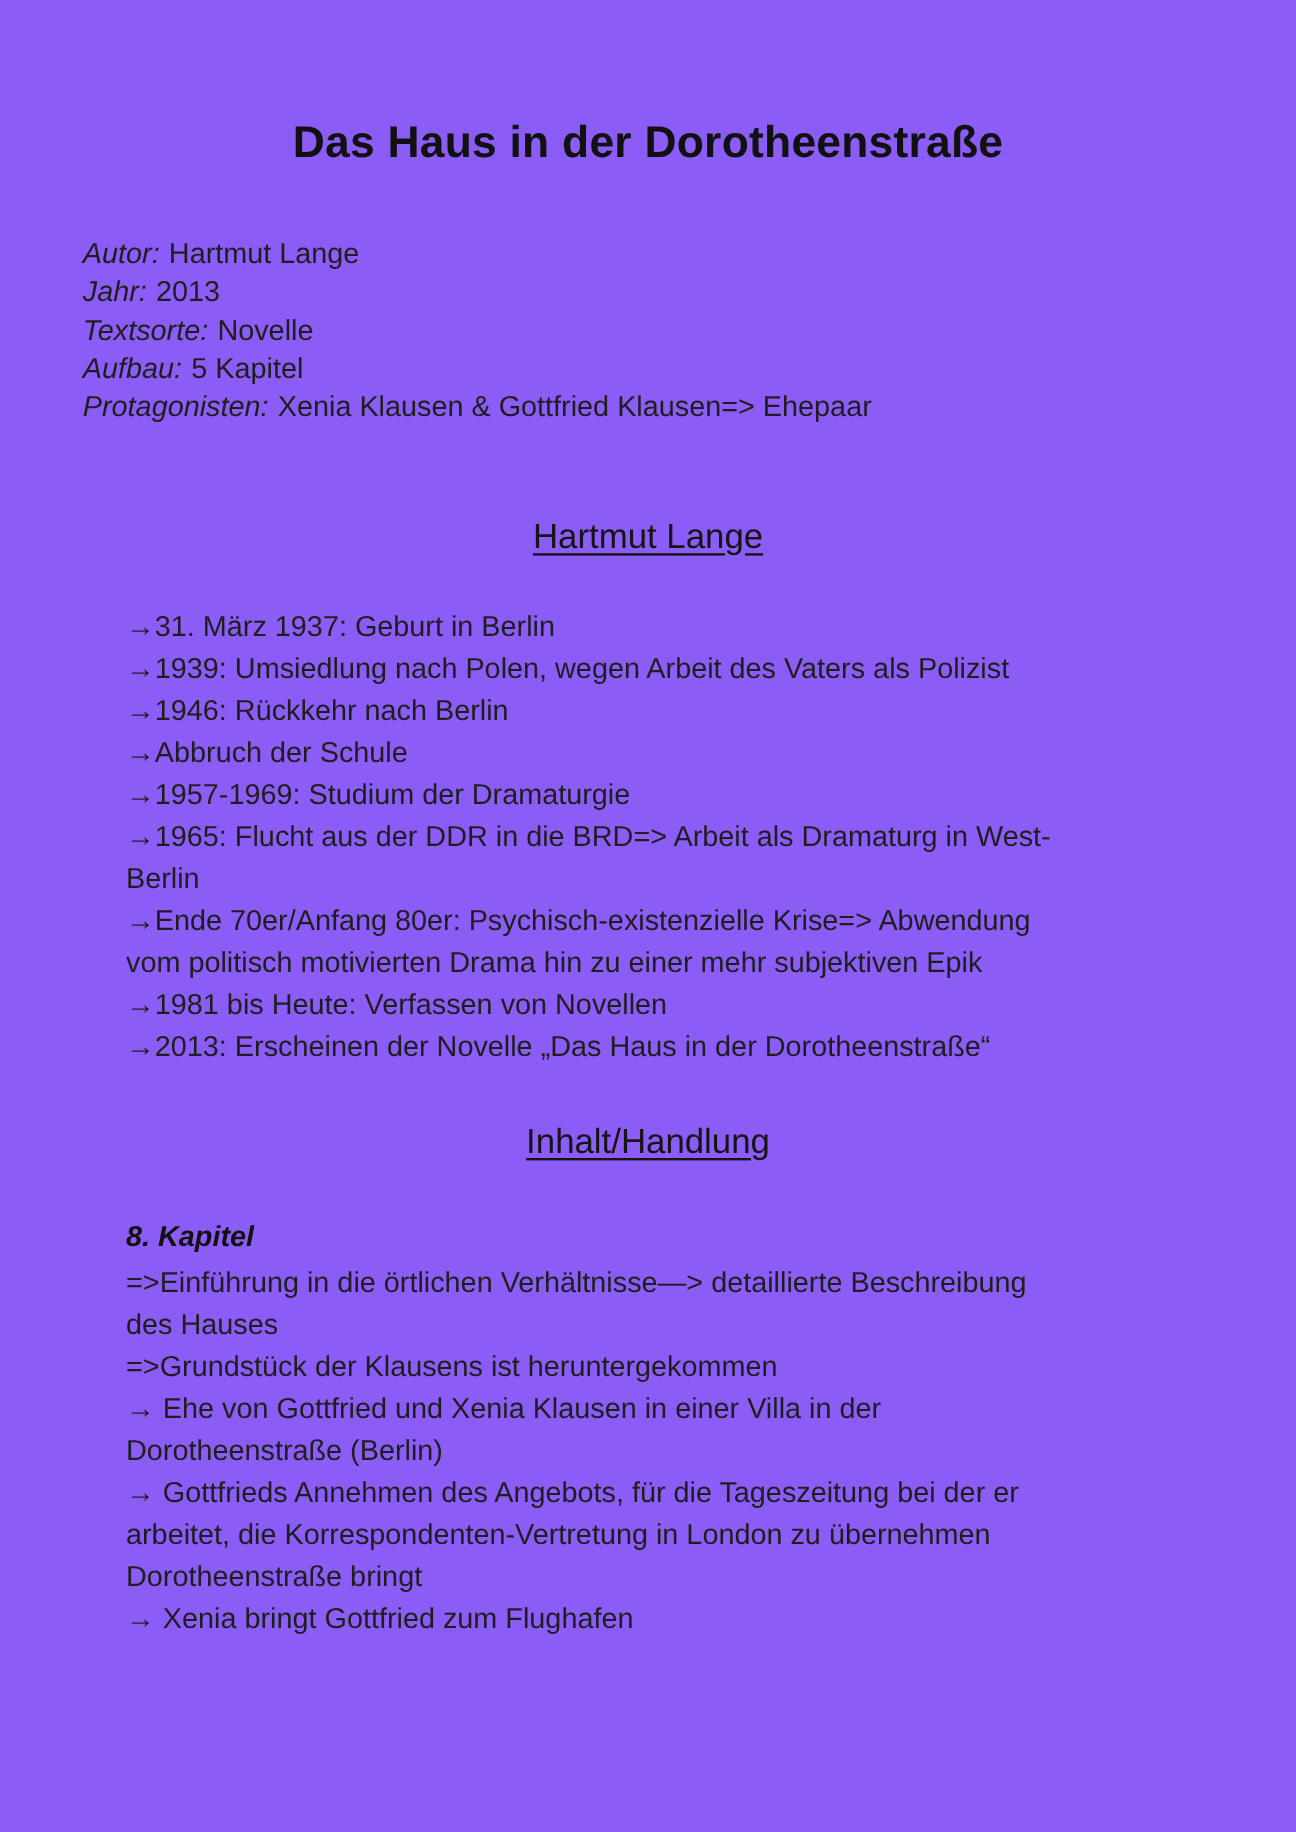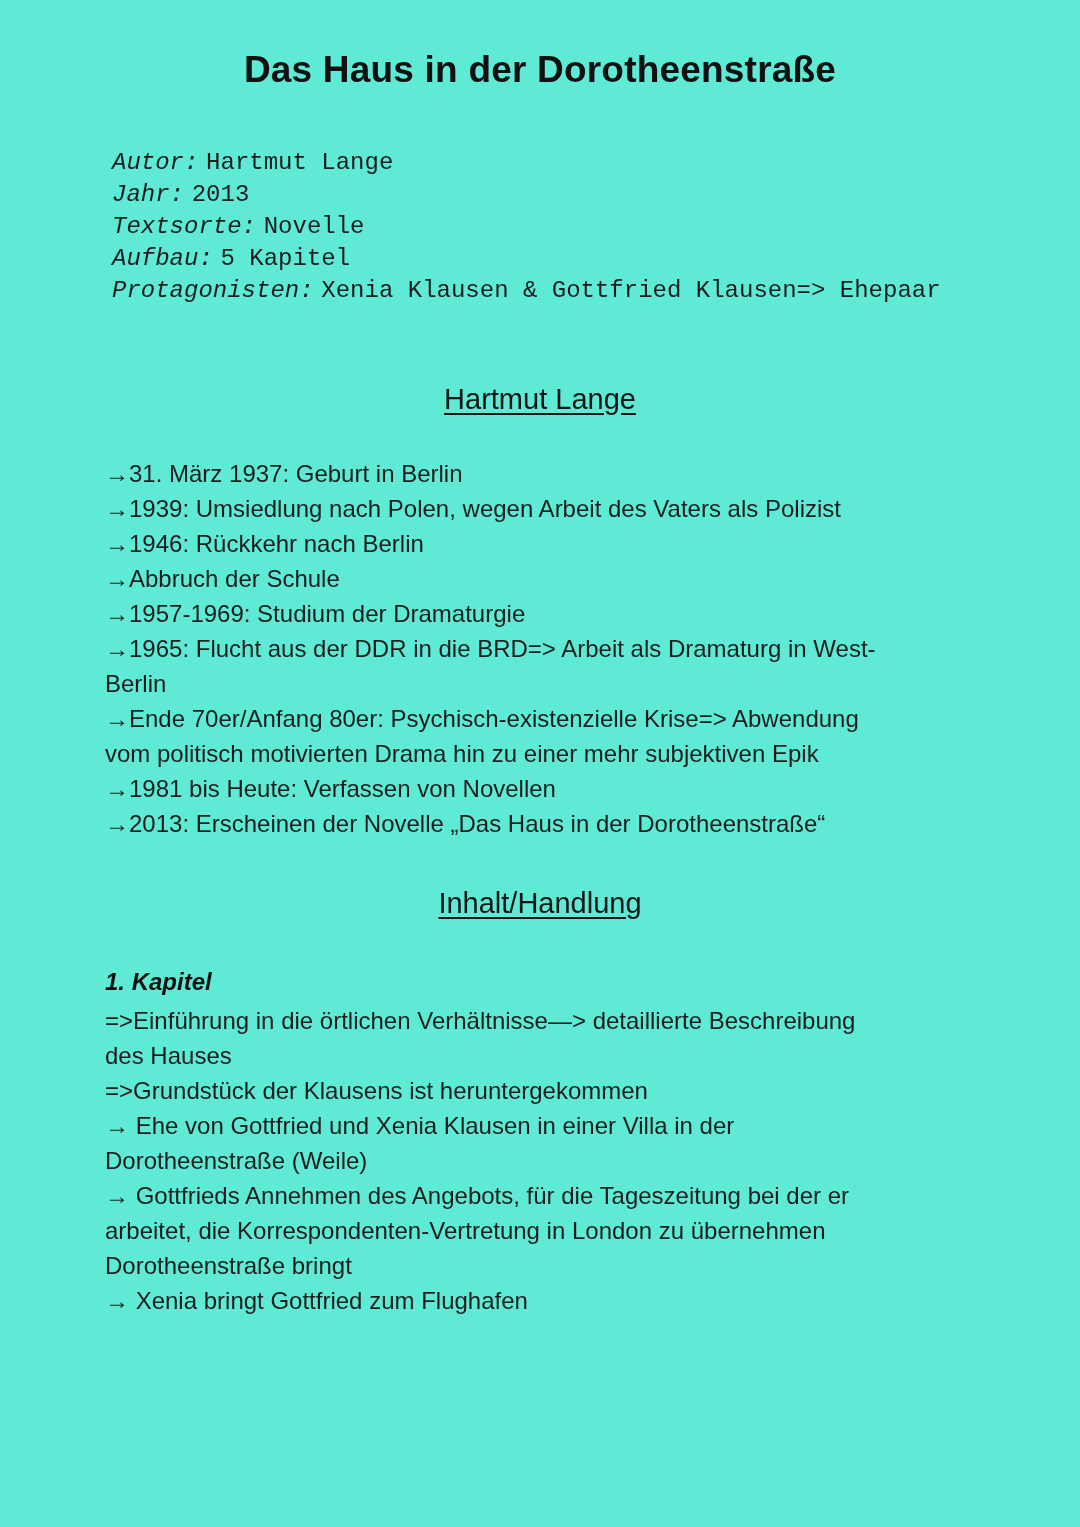--- a/index.html
+++ b/index.html
@@ -4,40 +4,39 @@
 <style>
   html, body {
     margin: 0;
     padding: 0;
     background: #ffffff;
   }
   .page {
     position: relative;
     width: 1080px;
     height: 1527px;
-    background: #5eead4;
+    background: #8b5cf6;
     color: #1e1e1e;
     font-family: "Liberation Sans", "DejaVu Sans", sans-serif;
     overflow: hidden;
     box-sizing: border-box;
-    padding-top: 49px;
+    padding-top: 98px;
   }
   .title {
     margin: 0;
     text-align: center;
     font-size: 37px;
     font-weight: bold;
     letter-spacing: 0.2px;
     color: #111111;
   }
   .meta {
-    margin: 56px 105px 0 112px;
+    margin: 56px 105px 0 69px;
     font-size: 24px;
     line-height: 32px;
-    font-family: Liberation Mono, monospace;
   }
   .meta-label {
     font-style: italic;
     margin-right: 0.32em;
   }
   .section-heading {
     margin: 0;
     text-align: center;
     font-weight: normal;
     font-size: 29px;
@@ -110,27 +109,27 @@
     <div class="line">→1965: Flucht aus der DDR in die BRD=&gt; Arbeit als Dramaturg in West-</div>
     <div class="line">Berlin</div>
     <div class="line">→Ende 70er/Anfang 80er: Psychisch-existenzielle Krise=&gt; Abwendung</div>
     <div class="line">vom politisch motivierten Drama hin zu einer mehr subjektiven Epik</div>
     <div class="line">→1981 bis Heute: Verfassen von Novellen</div>
     <div class="line">→2013: Erscheinen der Novelle „Das Haus in der Dorotheenstraße“</div>
   </div>
 
   <h2 class="section-heading heading-content">Inhalt/Handlung</h2>
 
-  <div class="chapter-heading">1. Kapitel</div>
+  <div class="chapter-heading">8. Kapitel</div>
 
   <div class="section-body body-content">
     <div class="line">=&gt;Einführung in die örtlichen Verhältnisse—&gt; detaillierte Beschreibung</div>
     <div class="line">des Hauses</div>
     <div class="line">=&gt;Grundstück der Klausens ist heruntergekommen</div>
     <div class="line">→ Ehe von Gottfried und Xenia Klausen in einer Villa in der</div>
-    <div class="line">Dorotheenstraße (Weile)</div>
+    <div class="line">Dorotheenstraße (Berlin)</div>
     <div class="line">→ Gottfrieds Annehmen des Angebots, für die Tageszeitung bei der er</div>
     <div class="line">arbeitet, die Korrespondenten-Vertretung in London zu übernehmen</div>
     <div class="line">Dorotheenstraße bringt</div>
     <div class="line">→ Xenia bringt Gottfried zum Flughafen</div>
   </div>
 
 </div>
 
 </body></html>

